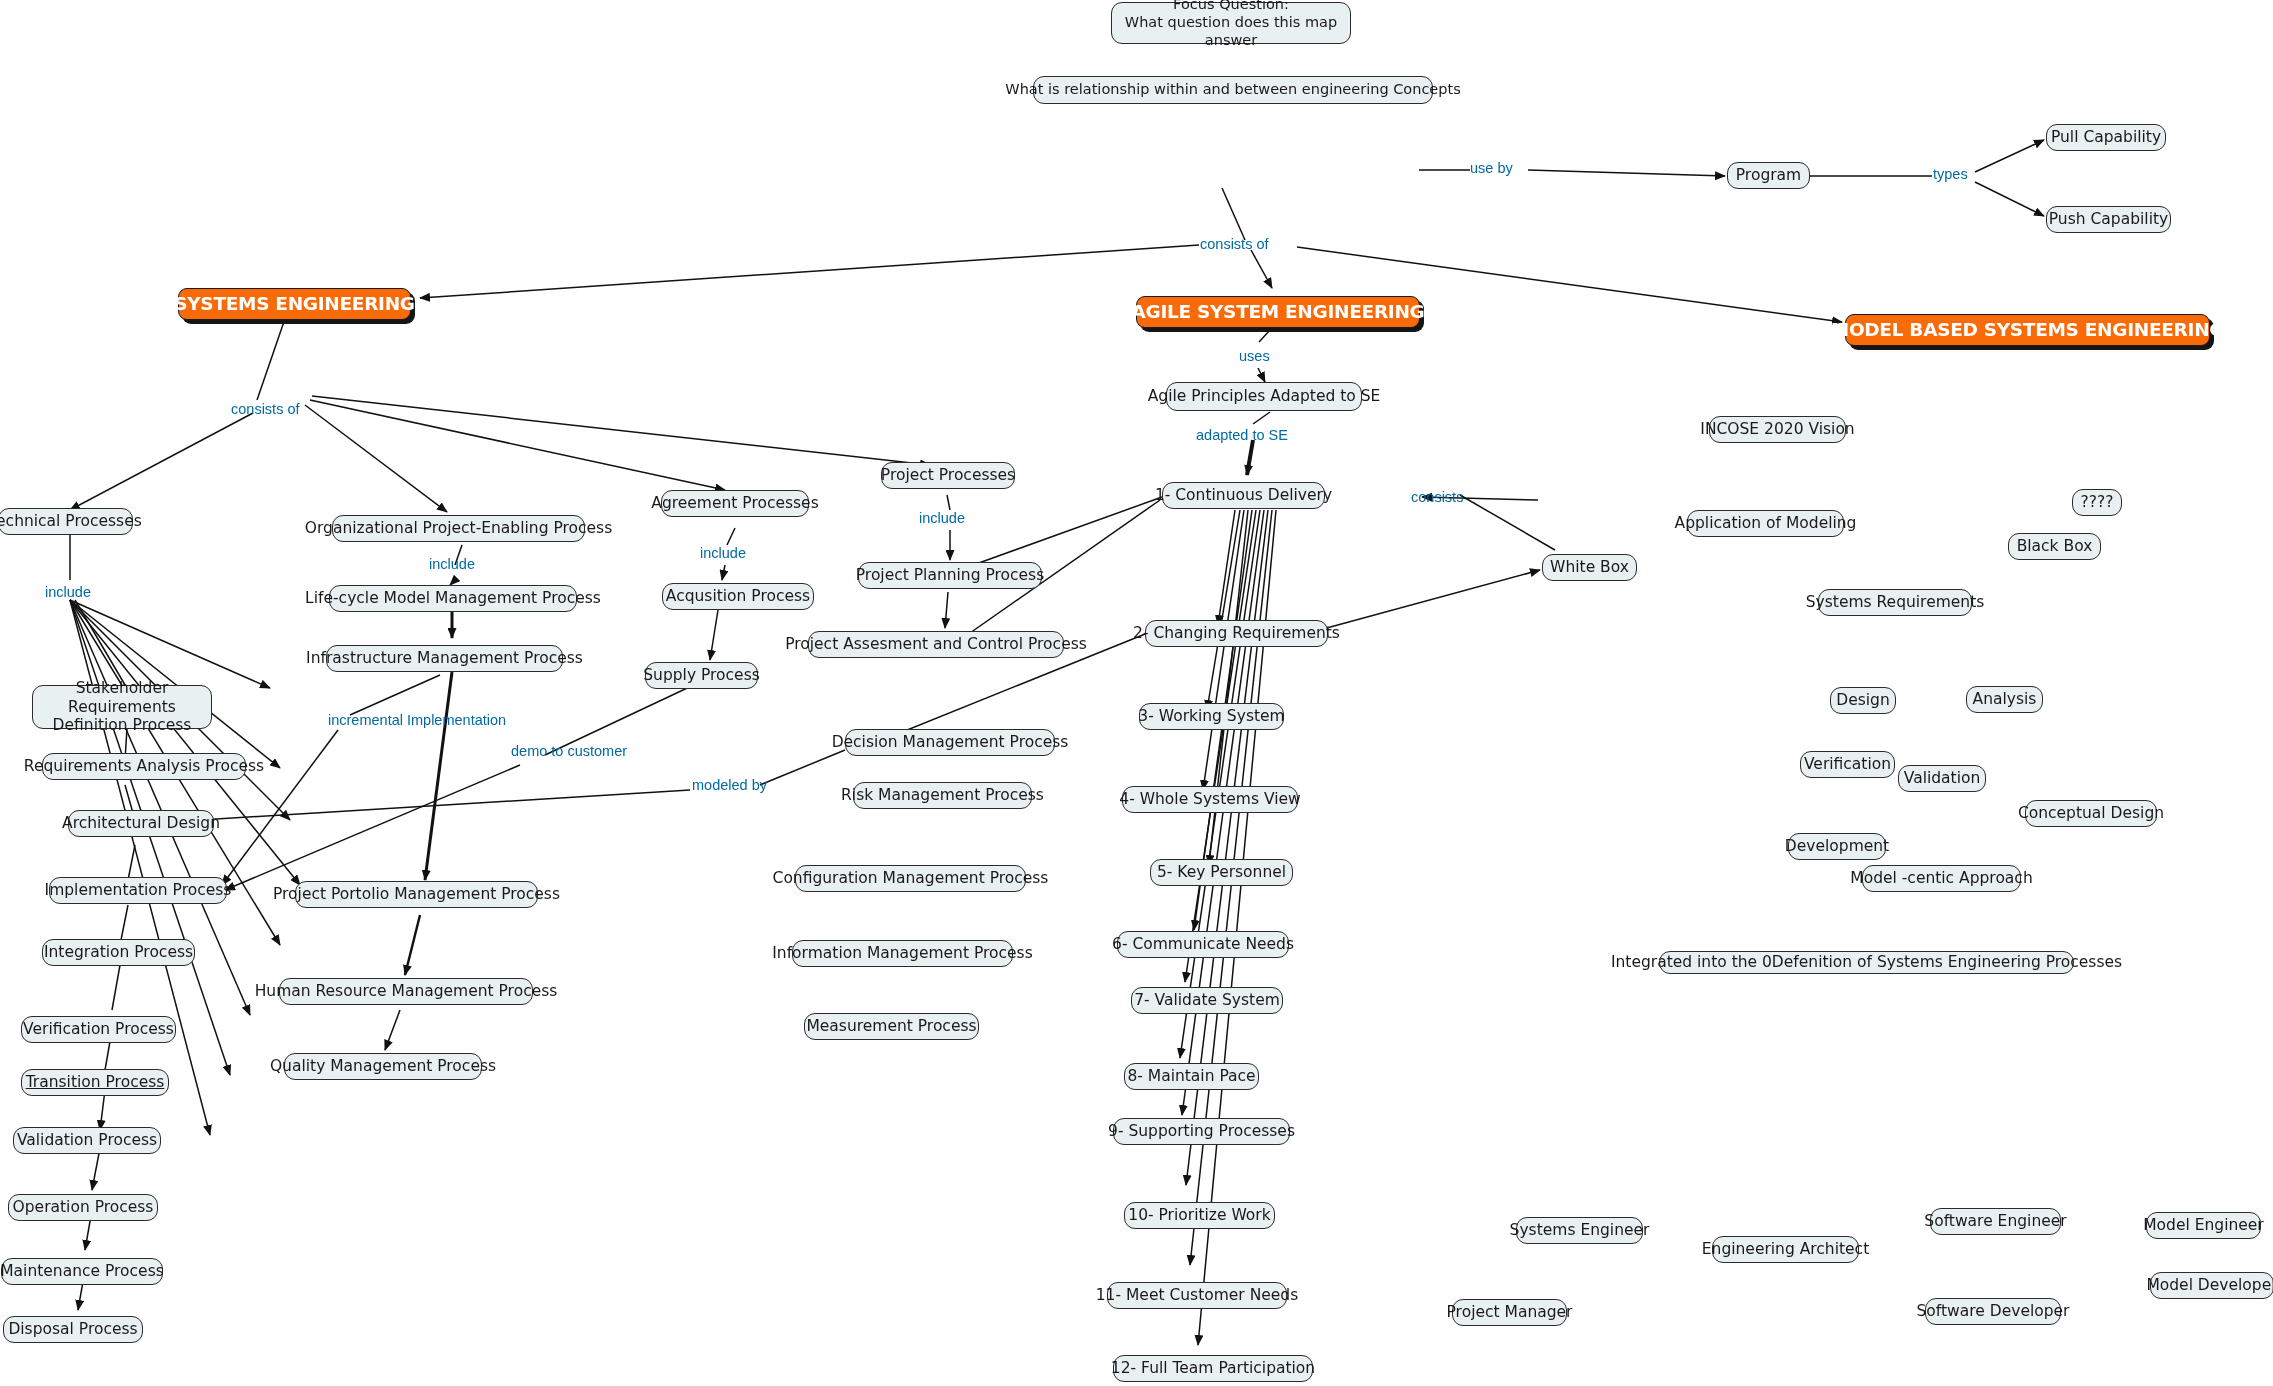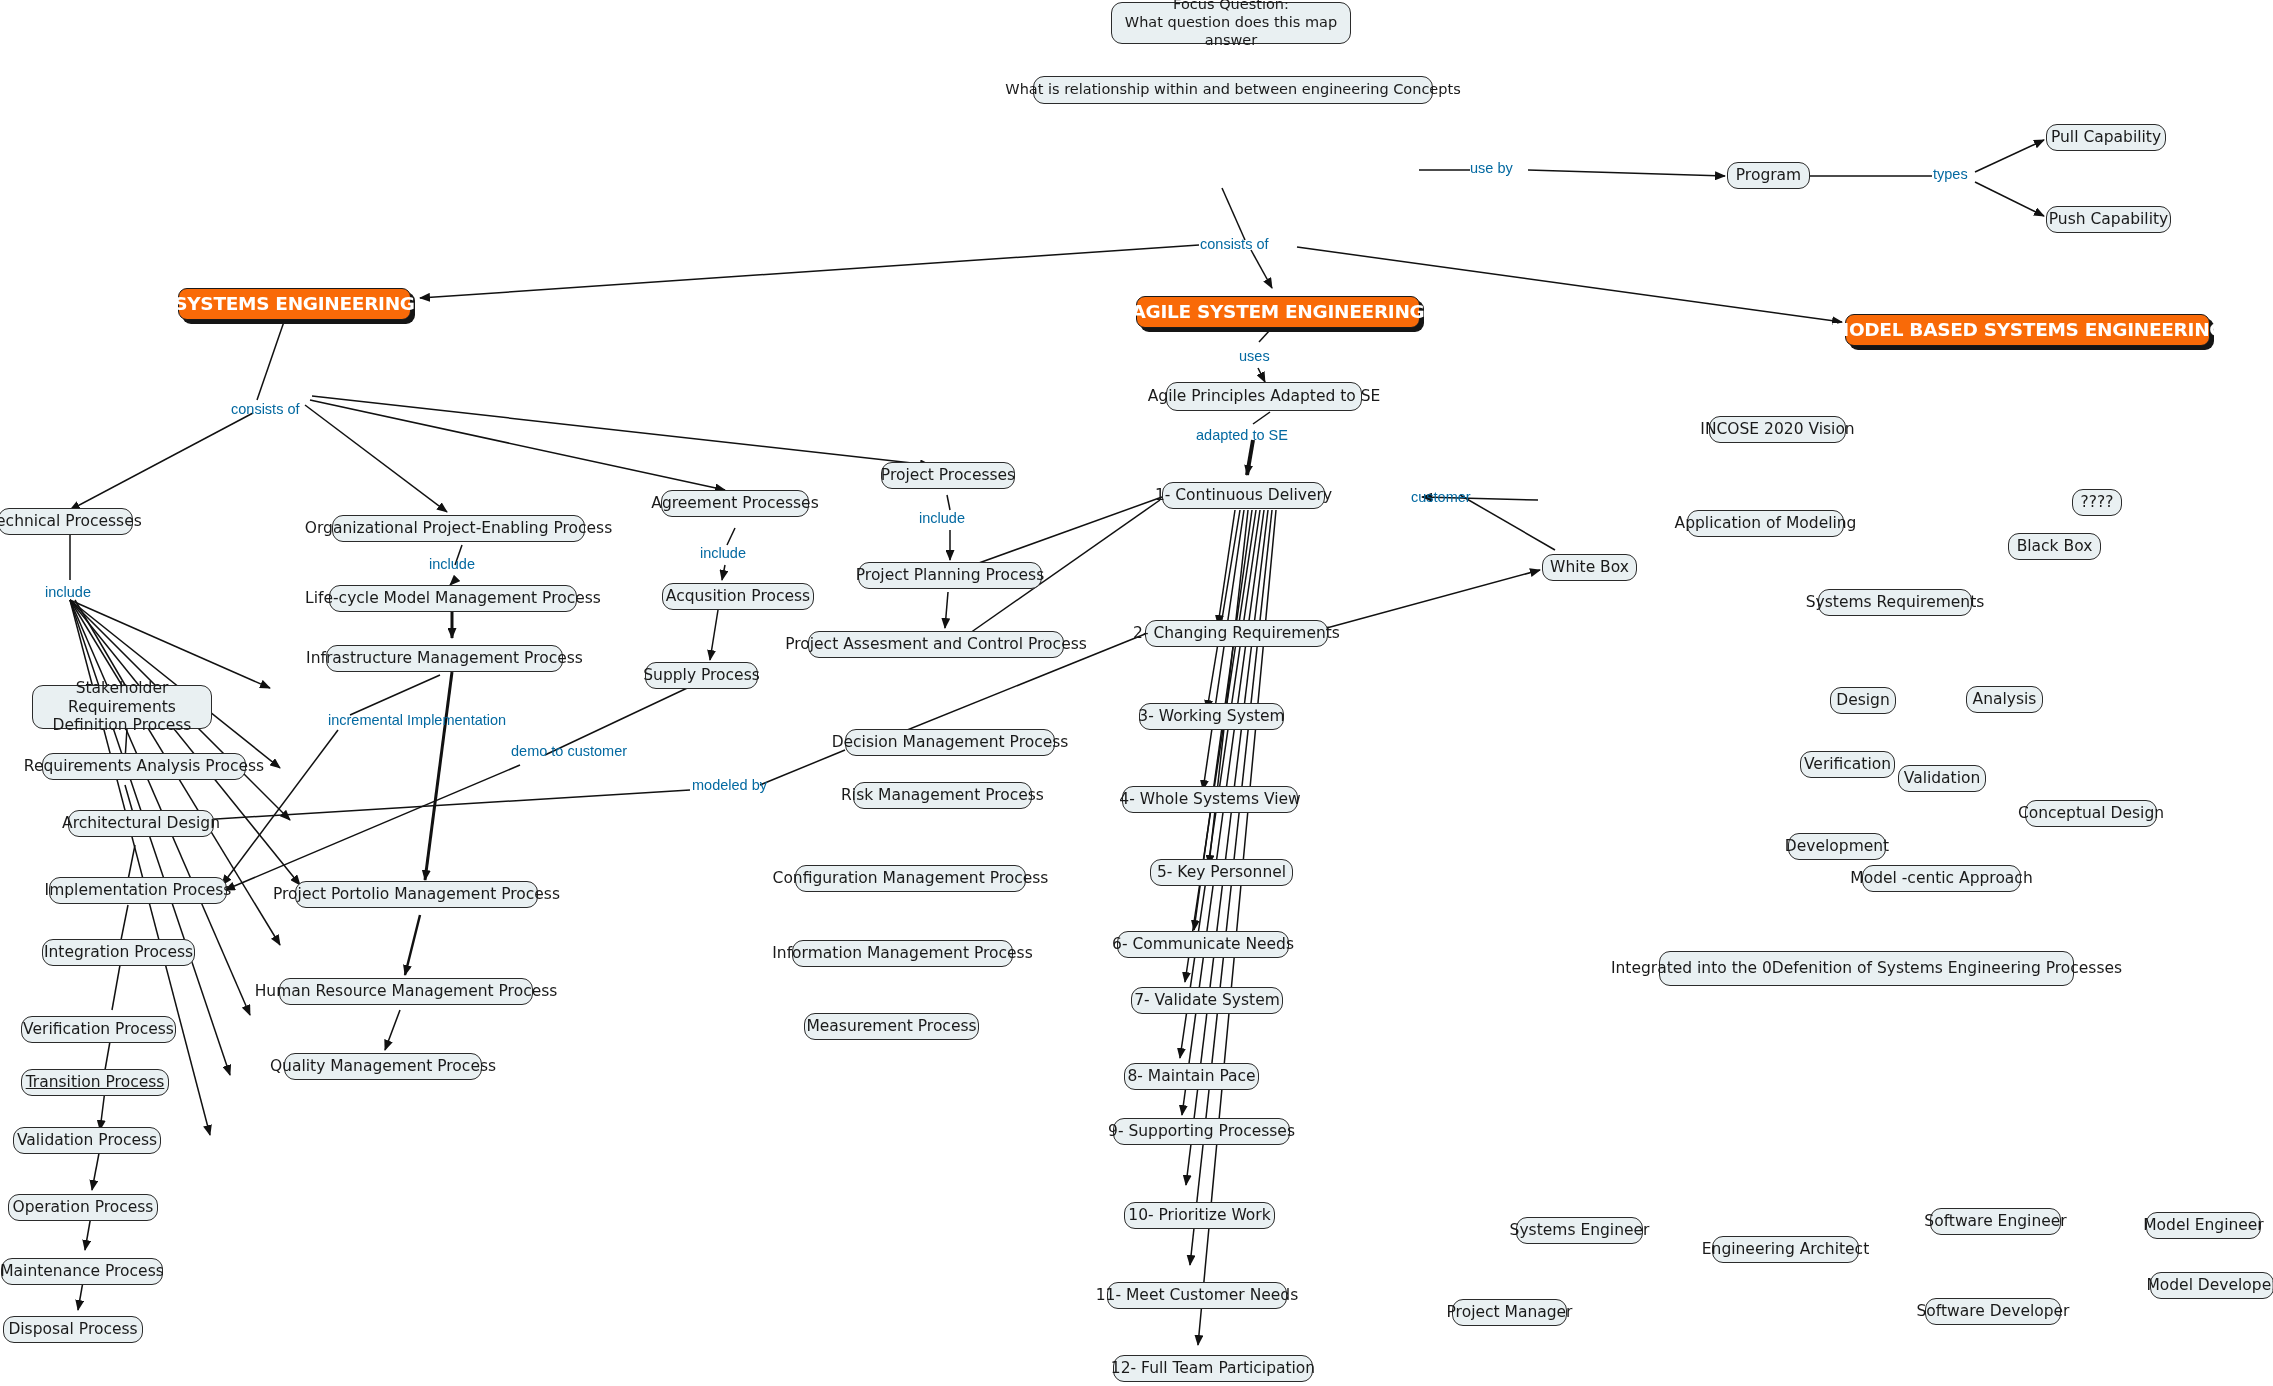--- a/index.html
+++ b/index.html
@@ -384,21 +384,21 @@
   </div>
   <div class="node" style="left:2025px; top:800px; width:132px; height:27px;">
     <span>Conceptual Design</span>
   </div>
   <div class="node" style="left:1788px; top:833px; width:98px; height:27px;">
     <span>Development</span>
   </div>
   <div class="node" style="left:1862px; top:865px; width:159px; height:27px;">
     <span>Model -centic Approach</span>
   </div>
-  <div class="node" style="left:1659px; top:951px; width:415px; height:35px;">
+  <div class="node" style="left:1659px; top:951px; width:415px; height:23px;">
     <span>Integrated into the 0Defenition of Systems Engineering Processes</span>
   </div>
 
   <div class="node" style="left:1516px; top:1217px; width:127px; height:27px;">
     <span>Systems Engineer</span>
   </div>
   <div class="node" style="left:1712px; top:1236px; width:147px; height:27px;">
     <span>Engineering Architect</span>
   </div>
   <div class="node" style="left:1930px; top:1208px; width:131px; height:27px;">
@@ -415,21 +415,21 @@
   </div>
   <div class="node" style="left:2150px; top:1272px; width:124px; height:27px;">
     <span>Model Developer</span>
   </div>
 
   <div class="edge-label" style="left:1470px; top:160px;"><span>use by</span></div>
   <div class="edge-label" style="left:1933px; top:166px;"><span>types</span></div>
   <div class="edge-label" style="left:1200px; top:236px;"><span>consists of</span></div>
   <div class="edge-label" style="left:1239px; top:348px;"><span>uses</span></div>
   <div class="edge-label" style="left:1196px; top:427px;"><span>adapted to SE</span></div>
-  <div class="edge-label" style="left:1411px; top:489px;"><span>customer</span></div>
+  <div class="edge-label" style="left:1411px; top:489px;"><span>consists</span></div>
   <div class="edge-label" style="left:231px; top:401px;"><span>consists of</span></div>
   <div class="edge-label" style="left:45px; top:584px;"><span>include</span></div>
   <div class="edge-label" style="left:429px; top:556px;"><span>include</span></div>
   <div class="edge-label" style="left:700px; top:545px;"><span>include</span></div>
   <div class="edge-label" style="left:919px; top:510px;"><span>include</span></div>
   <div class="edge-label" style="left:328px; top:712px;"><span>incremental Implementation</span></div>
   <div class="edge-label" style="left:511px; top:743px;"><span>demo to customer</span></div>
   <div class="edge-label" style="left:692px; top:777px;"><span>modeled by</span></div>
 
 </div>

